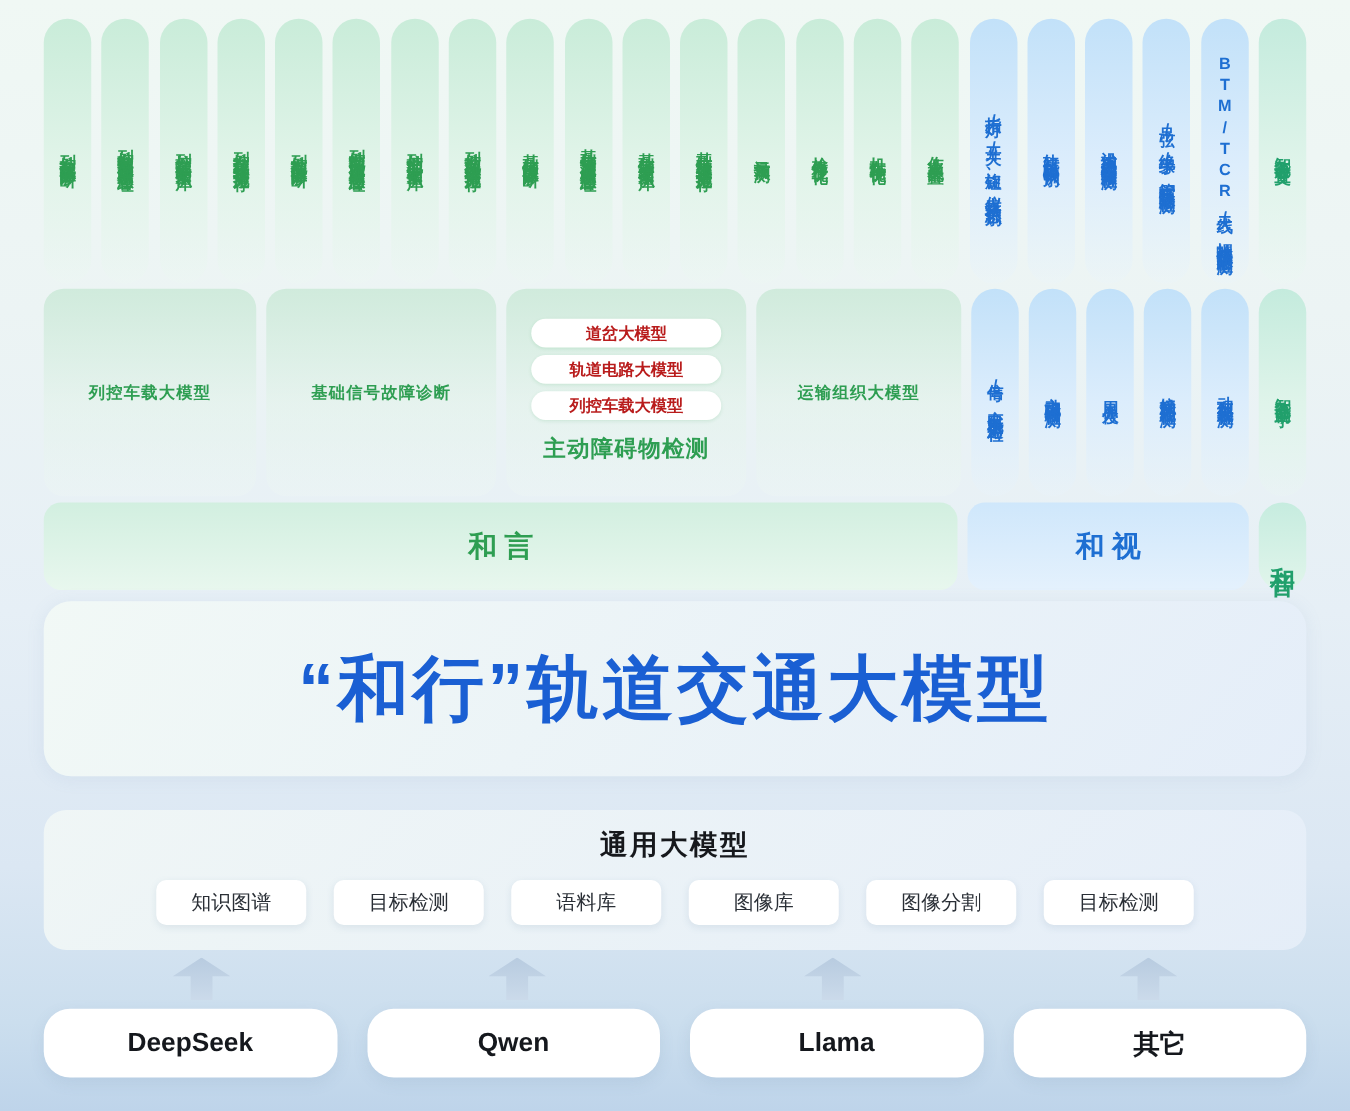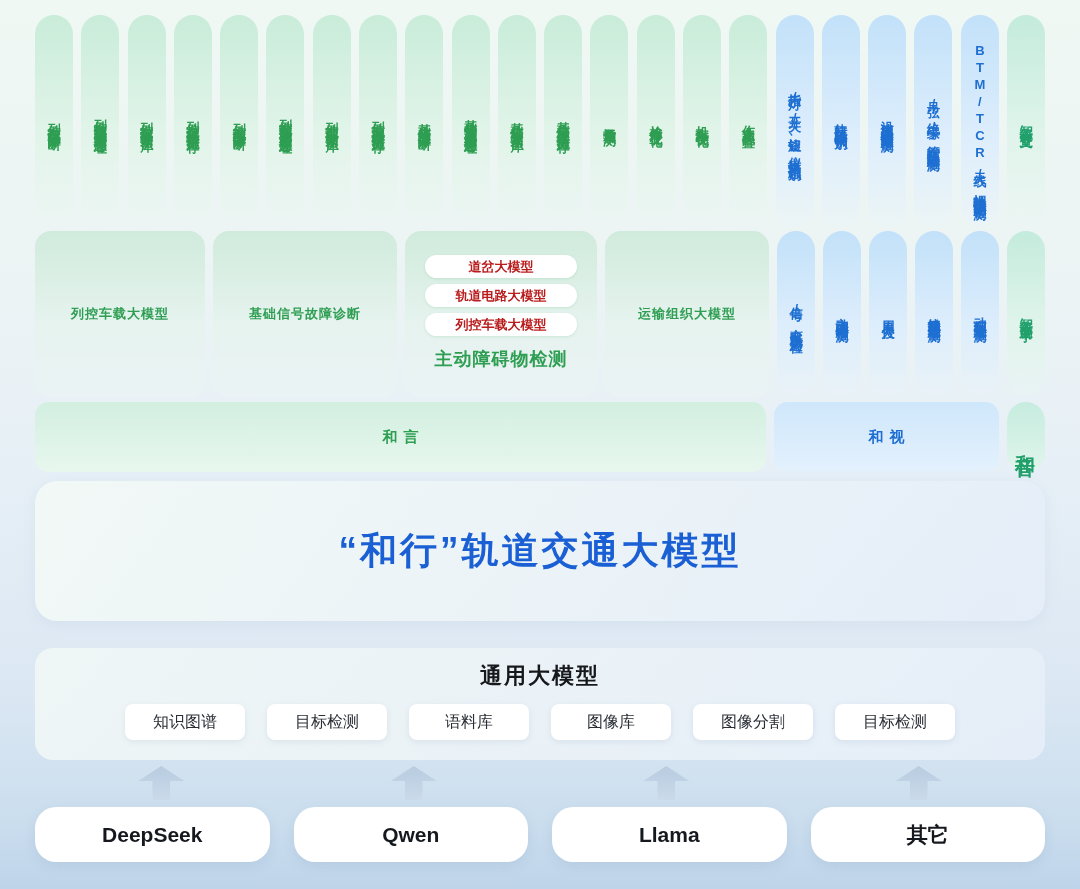--- a/index.html
+++ b/index.html
@@ -56,34 +56,34 @@
   }
   .has-subs .model-label { margin-top:11px; font-size:18px; }
 
   .pills-row.mid { display:flex; gap:8px; }
   .pills-row.mid .vpill { height:166px; }
   .pills-row.mid .vlabel { max-height:92px; }
 
   
   .bars-row { display:flex; gap:8px; margin-top:5px; height:70px; }
   .bar { display:flex; align-items:center; justify-content:center; font-weight:800; }
-  .bar span { font-size:15px; letter-spacing:6px; text-indent:6px; }
+  .bar span { font-size:23px; letter-spacing:6px; text-indent:6px; }
   .bar.heyan { width:731px; border-radius:14px; background:linear-gradient(180deg,#d2efe0,#e8f7ee); color:#2e9e52; }
   .bar.heshi { width:225px; border-radius:14px; background:linear-gradient(180deg,#cfe7fb,#e4f1fd); color:#1e6fd2; }
   .bar.heyin { width:38px;  border-radius:19px; background:linear-gradient(180deg,#c6ecdf,#e1f5eb); color:#21a06c; }
   .bar.heyin .vtext { writing-mode:vertical-rl; text-orientation:upright; font-size:20px; font-weight:800; letter-spacing:3px; }
 
   
   .title-card {
     margin-top:9px; height:140px; border-radius:22px;
     background:linear-gradient(115deg,rgba(242,249,246,0.95),rgba(229,238,249,0.9));
     box-shadow:0 2px 14px rgba(120,150,190,0.10);
     display:flex; align-items:center; justify-content:center;
   }
-  .main-title { color:#1a5fd3; font-size:37px; font-weight:800; letter-spacing:3px; }
+  .main-title { color:#1a5fd3; font-size:57px; font-weight:800; letter-spacing:3px; }
 
   
   .general-card {
     margin-top:27px; height:112px; border-radius:18px;
     background:linear-gradient(115deg,rgba(241,247,246,0.92),rgba(231,239,249,0.88));
     display:flex; flex-direction:column; align-items:center; padding-top:13px;
   }
   .general-title { font-size:22px; font-weight:700; color:#16181c; letter-spacing:2px; }
   .general-pills { display:flex; gap:22px; margin-top:13px; }
   .gpill {

